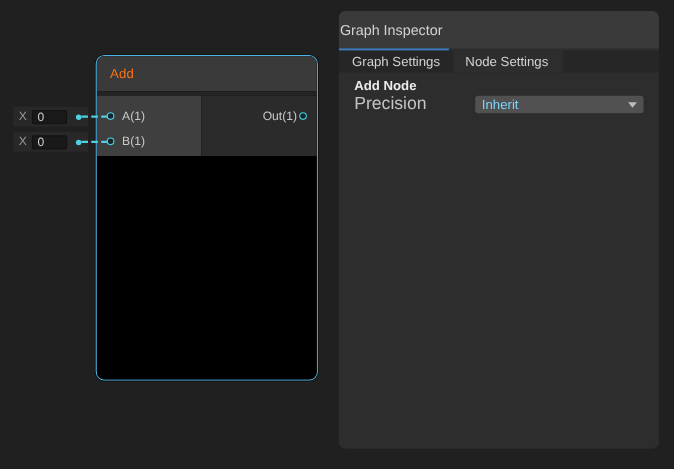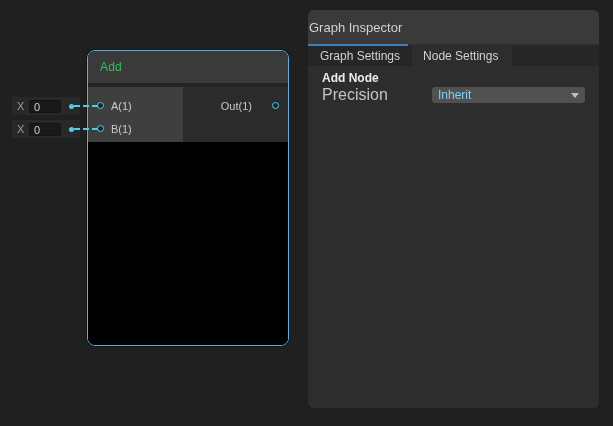--- a/index.html
+++ b/index.html
@@ -10,36 +10,36 @@
     -webkit-font-smoothing:antialiased;
   }
   
   .node{
     position:absolute;left:87px;top:50px;width:200px;height:294px;
     border:1.5px solid #4fb4e8;border-radius:8px;overflow:hidden;
     background:#000;display:flex;flex-direction:column;
     box-shadow:0 0 0 1px rgba(0,0,0,.35);
   }
   .node-title{
-    height:32px;flex:0 0 auto;background:#3a3a3a;color:#22c55e;
+    height:32px;flex:0 0 auto;background:#3a3a3a;color:#f97316;
     font-size:12px;letter-spacing:.2px;display:flex;align-items:center;
     padding-left:12px;
   }
   .node-sep{height:4px;flex:0 0 auto;background:#242424;}
   .node-ports{height:55px;flex:0 0 auto;display:flex;}
   .ports-in{width:95px;background:#3f3f3f;padding-top:7px;box-sizing:border-box;}
   .ports-out{flex:1;background:#2b2b2b;padding-top:7px;box-sizing:border-box;}
   .port-row{height:23px;display:flex;align-items:center;padding-left:9px;}
   .port-row.out{justify-content:flex-end;padding-right:9px;padding-left:0;}
   .port-circle{
     width:5px;height:5px;border:1.6px solid #4dd0e1;border-radius:50%;
     background:#14262b;flex:0 0 auto;
   }
   .port-label{color:#c9c9c9;font-size:11px;margin-left:7px;}
-  .port-row.out .port-label{margin-left:0;margin-right:20px;}
+  .port-row.out .port-label{margin-left:0;margin-right:2px;}
   .node-preview{flex:1;background:#000;}
   
   .xwidget{
     position:absolute;left:12px;width:68px;height:18px;background:#282828;
     display:flex;align-items:center;padding-left:5px;box-sizing:border-box;
   }
   .xwidget.w1{top:97px;} .xwidget.w2{top:120px;}
   .x-label{color:#9a9a9a;font-size:11px;width:8px;margin-right:4px;}
   .x-field{
     width:32px;height:13px;background:#191919;border:1px solid #121212;

